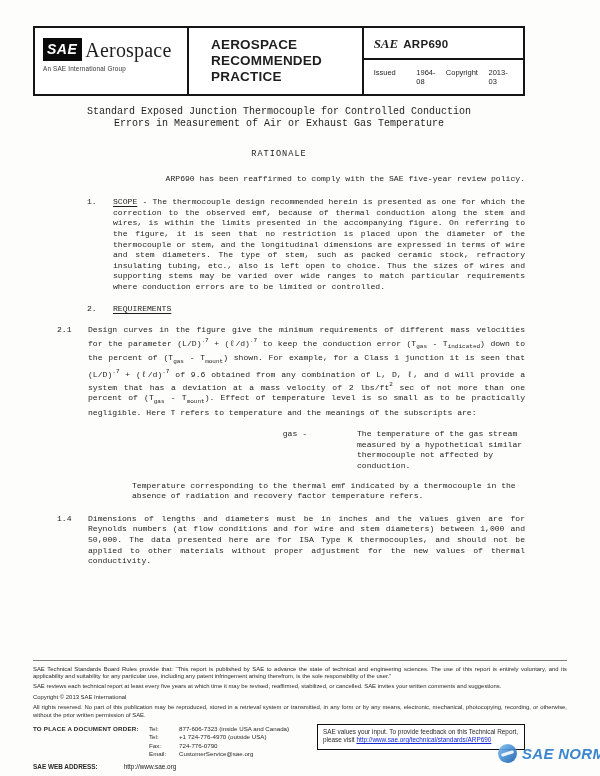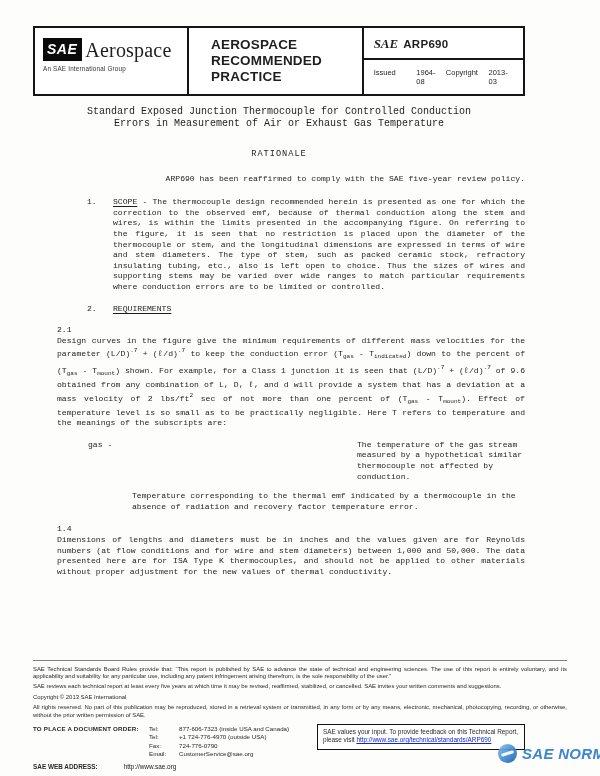--- a/index.html
+++ b/index.html
@@ -25,27 +25,27 @@
   .date-label { width:48px; }
 
   
   .doc-title { width:492px; margin-top:10px; text-align:center; font-size:10px; line-height:11.5px; white-space:pre-line; }
   .body { width:492px; font-size:8.1px; line-height:10.6px; text-align:justify; }
   .rationale-heading { text-align:center; font-size:8.6px; letter-spacing:1px; margin:20px 0 14px; }
   .rationale-text { margin-bottom:13px; text-align:right; }
   .para { display:flex; margin-bottom:11px; }
   .para .num { flex:0 0 auto; }
   .lvl1 { padding-left:54px; } .lvl1 .num { width:26px; }
-  .lvl2 { padding-left:24px;flex-direction:column; } .lvl2 .num { width:31px; }
+  .lvl2 { padding-left:24px; } .lvl2 .num { width:31px; }
   .ptext { flex:1; }
   u.hd { text-underline-offset:1.5px; }
   sup,sub { font-size:6px; }
   .defs { padding-left:55px; margin:0 0 12px; }
   .def-row { display:flex; margin-bottom:9px; text-align:left; }
-  .def-term { flex:0 0 225px; padding-right:6px; }
+  .def-term { flex:0 0 225px; text-align:right; padding-right:6px; }
   .def-text { flex:1;margin-left:44px; }
 
   
   .doc-footer { position:absolute; left:33px; bottom:6px; width:534px; border-top:1px solid #808080; padding-top:5px;
                 font-family:"Liberation Sans",sans-serif; color:#2a2a2a; }
   .fine { font-size:5.9px; line-height:7.4px; text-align:justify; margin-bottom:3px; }
   .order-row { position:relative; display:flex; margin-top:6px; min-height:36px; }
   .order-heading { width:116px; font-size:6.2px; font-weight:700; letter-spacing:.2px; }
   .order-table { font-size:6.2px; line-height:8.4px; }
   .order-line { display:flex; }
@@ -120,21 +120,21 @@
       <span class="num">2.1</span>
       <span class="ptext">Design curves in the figure give the minimum requirements of different mass velocities for the parameter (L/D)<sup>.7</sup> + (ℓ/d)<sup>.7</sup> to keep the conduction error (T<sub>gas</sub> - T<sub>indicated</sub>) down to the percent of (T<sub>gas</sub> - T<sub>mount</sub>) shown. For example, for a Class 1 junction it is seen that (L/D)<sup>.7</sup> + (ℓ/d)<sup>.7</sup> of 9.6 obtained from any combination of L, D, ℓ, and d will provide a system that has a deviation at a mass velocity of 2 lbs/ft<sup>2</sup> sec of not more than one percent of (T<sub>gas</sub> - T<sub>mount</sub>). Effect of temperature level is so small as to be practically negligible. Here T refers to temperature and the meanings of the subscripts are:</span>
     </div>
 
     <div class="defs">
       <div class="def-row">
         <span class="def-term">gas -</span>
         <span class="def-text">The temperature of the gas stream measured by a hypothetical similar thermocouple not affected by conduction.</span>
       </div>
       <div class="def-row">
-        <span class="def-text">Temperature corresponding to the thermal emf indicated by a thermocouple in the absence of radiation and recovery factor temperature error.</span>
+        <span class="def-text">Temperature corresponding to the thermal emf indicated by a thermocouple in the absence of radiation and recovery factor temperature refers.</span>
       </div>
     </div>
 
     <div class="para lvl2">
       <span class="num">1.4</span>
       <span class="ptext">Dimensions of lengths and diameters must be in inches and the values given are for Reynolds numbers (at flow conditions and for wire and stem diameters) between 1,000 and 50,000. The data presented here are for ISA Type K thermocouples, and should not be applied to other materials without proper adjustment for the new values of thermal conductivity.</span>
     </div>
   </main>
 
   <footer class="doc-footer">

